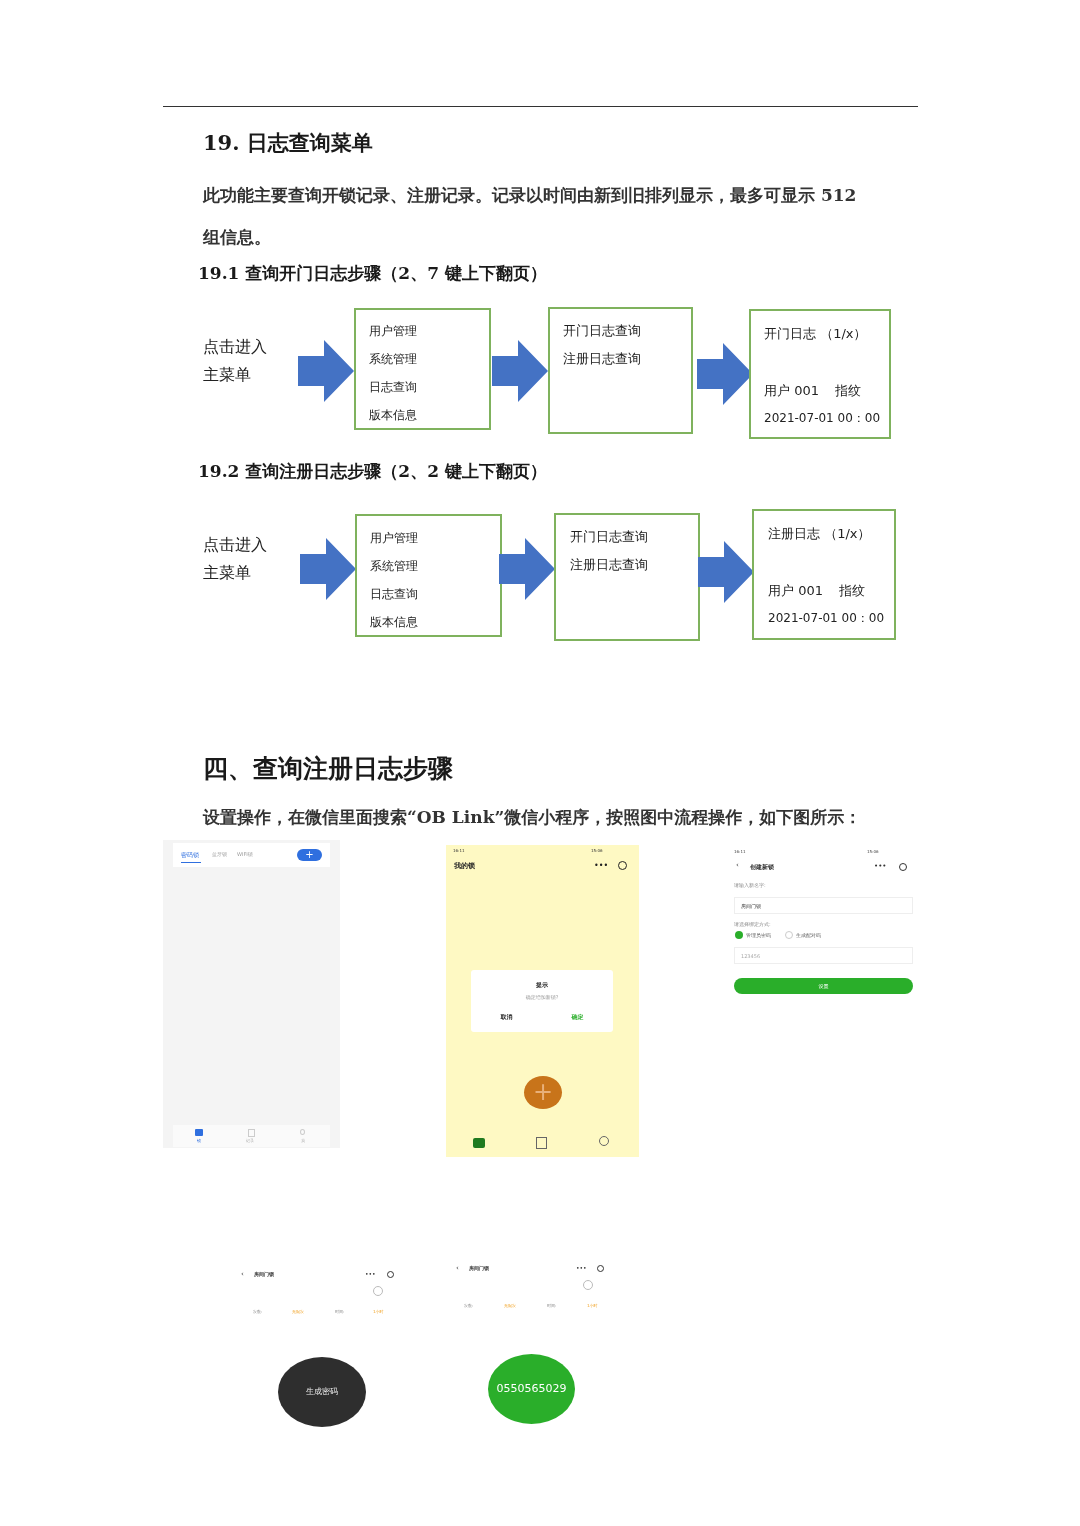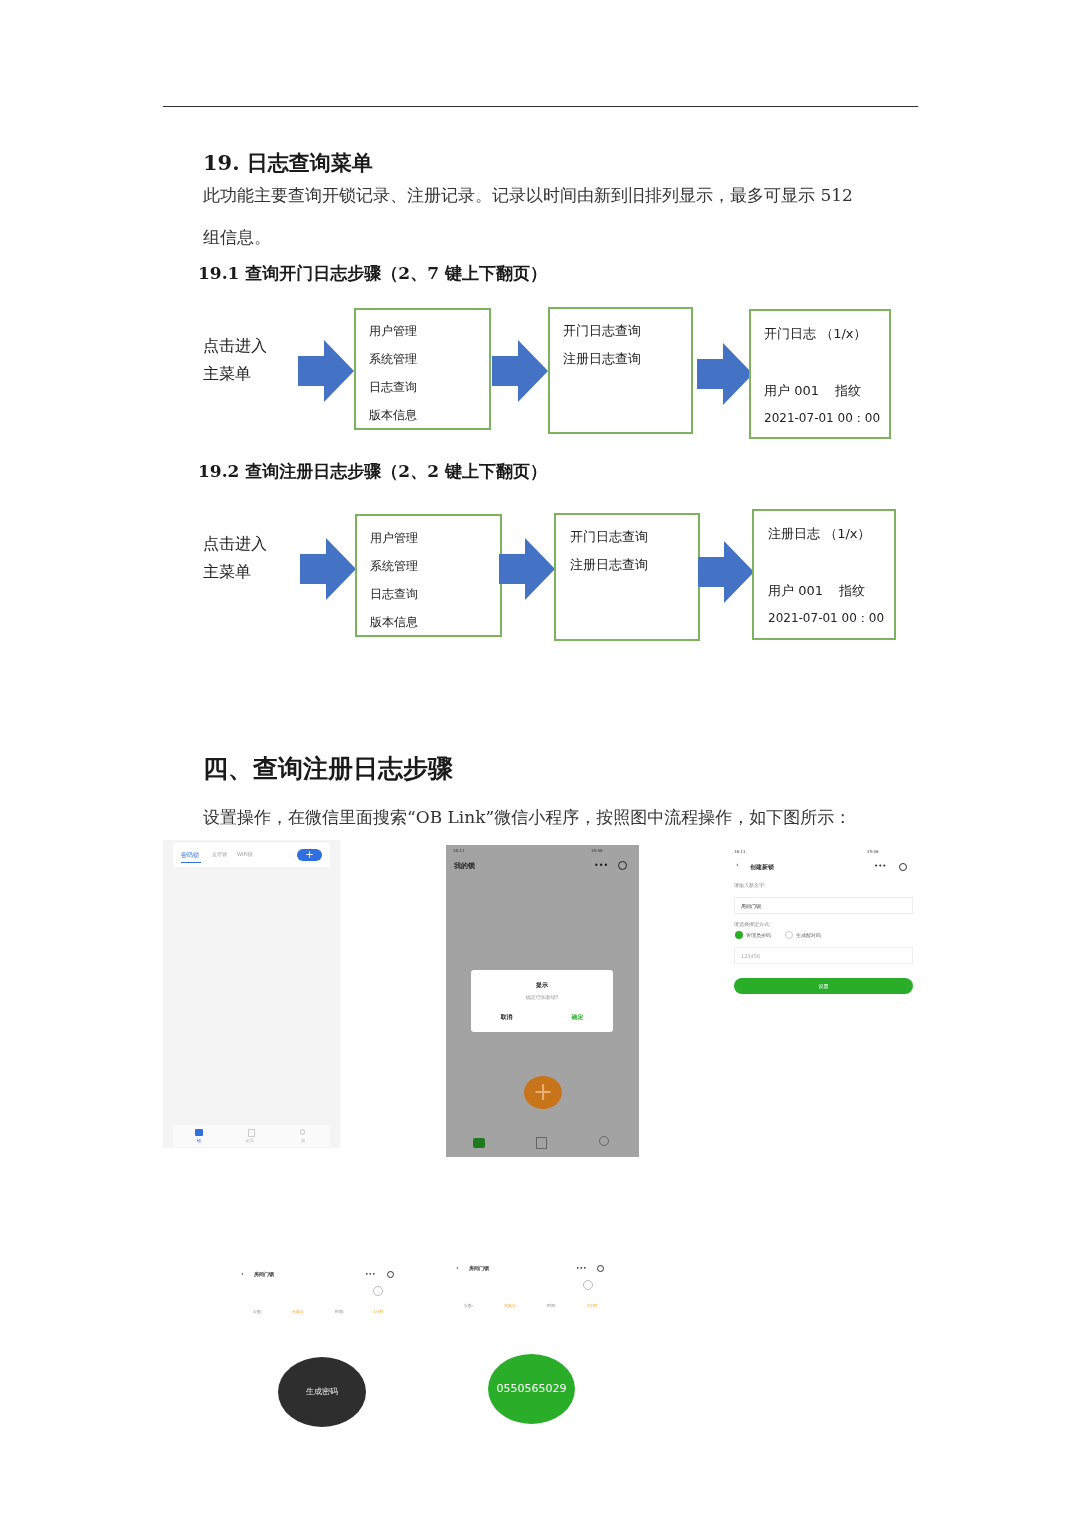--- a/index.html
+++ b/index.html
@@ -1,36 +1,36 @@
 <!DOCTYPE html>
 <html><head>
 <meta charset="utf-8">
 <style>
   * { box-sizing: border-box; margin: 0; padding: 0; }
   html, body { width: 1080px; height: 1526px; background: #ffffff; overflow: hidden; }
   body { position: relative; font-family: "DejaVu Serif", serif; color: #222; }
   .abs { position: absolute; }
   .rule { left: 163px; top: 106px; width: 755px; height: 1px; background: #333; }
   .h2 { font-size: 21px; font-weight: bold; color: #1a1a1a; font-family: "DejaVu Serif", serif; }
-  .p { font-size: 17px; color: #333; font-family: "DejaVu Serif", serif; }
+  .p { font-size: 17px; color: #333; font-family: "DejaVu Serif", serif; font-weight: bold; }
   .h3 { font-size: 17px; font-weight: bold; color: #1a1a1a; font-family: "DejaVu Serif", serif; }
   .h1 { font-size: 25px; font-weight: bold; color: #1a1a1a; font-family: "DejaVu Serif", serif; }
-  .flow-label { font-size: 16px; color: #222; font-family: Liberation Mono, monospace; line-height: 28px; }
+  .flow-label { font-size: 16px; color: #222; font-family: Liberation Serif, serif; line-height: 28px; }
   .box { border: 2px solid #7fb25d; background: #fff; }
   .box .item { position: absolute; font-family: "DejaVu Sans", sans-serif; color: #222; }
   .arrow { width: 56px; height: 62px; }
   .phone { overflow: hidden; }
   .sans { font-family: "DejaVu Sans", sans-serif; }
 </style>
 </head>
 <body>
 
 <div class="abs rule"></div>
 
-<div class="abs h2" style="left:203px;top:149px;">19. 日志查询菜单</div>
+<div class="abs h2" style="left:203px;top:129px;">19. 日志查询菜单</div>
 <div class="abs p" style="left:203px;top:184px;">此功能主要查询开锁记录、注册记录。记录以时间由新到旧排列显示，最多可显示 512</div>
 <div class="abs p" style="left:203px;top:226px;">组信息。</div>
 
 <div class="abs h3" style="left:198px;top:262px;">19.1 查询开门日志步骤（2、7 键上下翻页）</div>
 
 <div class="abs flow-label" style="left:203px;top:333px;">
   <div>点击进入</div>
   <div>主菜单</div>
 </div>
 <svg class="abs arrow" style="left:298px;top:340px;" viewBox="0 0 56 62">
@@ -113,21 +113,21 @@
   <div class="abs" style="left:134px;top:9px;width:25px;height:12px;border-radius:6px;background:#2f6fdf;color:#fff;font-size:10px;line-height:12px;text-align:center;"><span>+</span></div>
   <div class="abs" style="left:10px;top:285px;width:157px;height:22px;background:#fafafa;"></div>
   <div class="abs" style="left:32px;top:289px;width:8px;height:7px;background:#2f6fdf;border-radius:1px;"></div>
   <div class="abs" style="left:34px;top:298px;font-size:4px;color:#2f6fdf;">锁</div>
   <div class="abs" style="left:85px;top:289px;width:7px;height:8px;border:1px solid #ccc;"></div>
   <div class="abs" style="left:83px;top:298px;font-size:4px;color:#aaa;">记录</div>
   <div class="abs" style="left:137px;top:289px;width:5px;height:6px;border:1px solid #ccc;border-radius:50%;"></div>
   <div class="abs" style="left:138px;top:298px;font-size:4px;color:#aaa;">我</div>
 </div>
 
-<div class="abs phone sans" style="left:446px;top:845px;width:193px;height:312px;background:#a3a3a3;">
+<div class="abs phone sans" style="left:446px;top:845px;width:193px;height:312px;background:#fef9c3;">
   <div class="abs" style="left:7px;top:3px;font-size:4px;color:#333;">16:11</div>
   <div class="abs" style="left:145px;top:3px;font-size:4px;color:#333;">15:06</div>
   <div class="abs" style="left:8px;top:16px;font-size:7px;font-weight:bold;color:#222;">我的锁</div>
   <div class="abs" style="left:148px;top:16px;font-size:8px;color:#222;">•••</div>
   <div class="abs" style="left:172px;top:16px;width:9px;height:9px;border:1px solid #222;border-radius:50%;"></div>
   <div class="abs" style="left:25px;top:125px;width:142px;height:62px;background:#fff;border-radius:3px;">
     <div class="abs" style="left:0;top:11px;width:142px;text-align:center;font-size:6px;font-weight:bold;color:#222;">提示</div>
     <div class="abs" style="left:0;top:24px;width:142px;text-align:center;font-size:5px;color:#999;">确定增加新锁?</div>
     <div class="abs" style="left:0;top:43px;width:71px;text-align:center;font-size:6px;font-weight:bold;color:#222;">取消</div>
     <div class="abs" style="left:71px;top:43px;width:71px;text-align:center;font-size:6px;font-weight:bold;color:#2aae2a;">确定</div>

